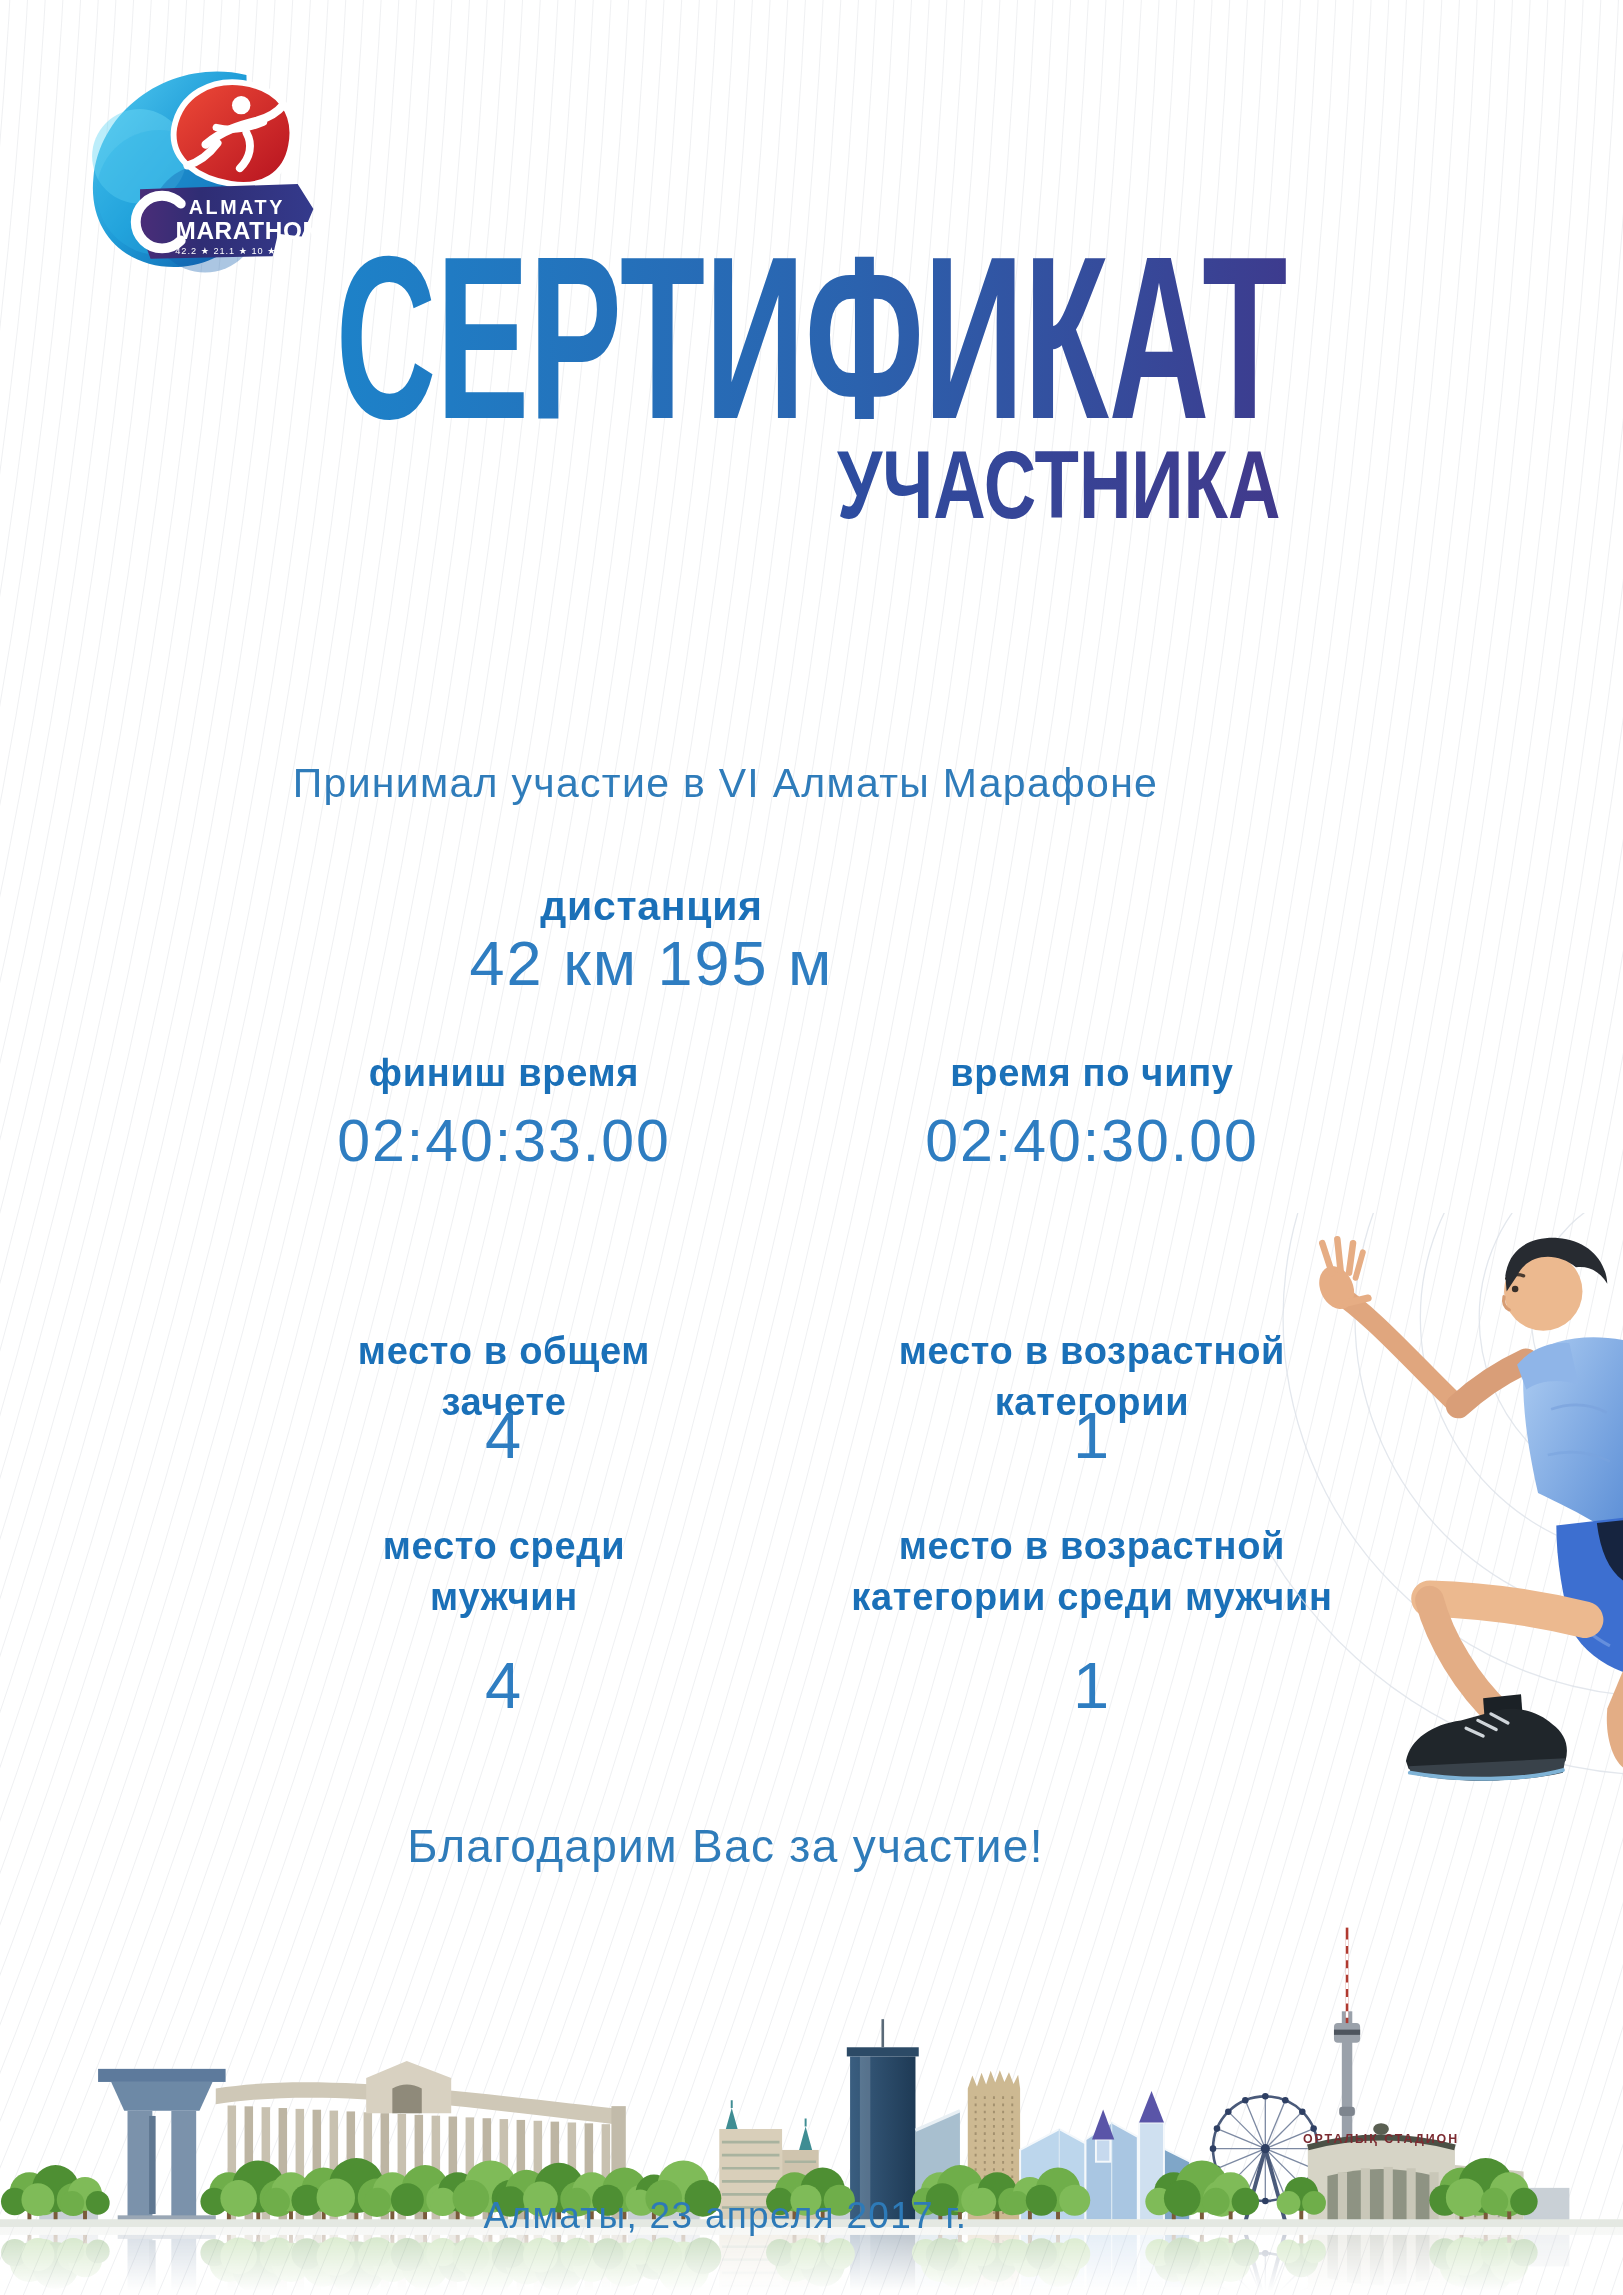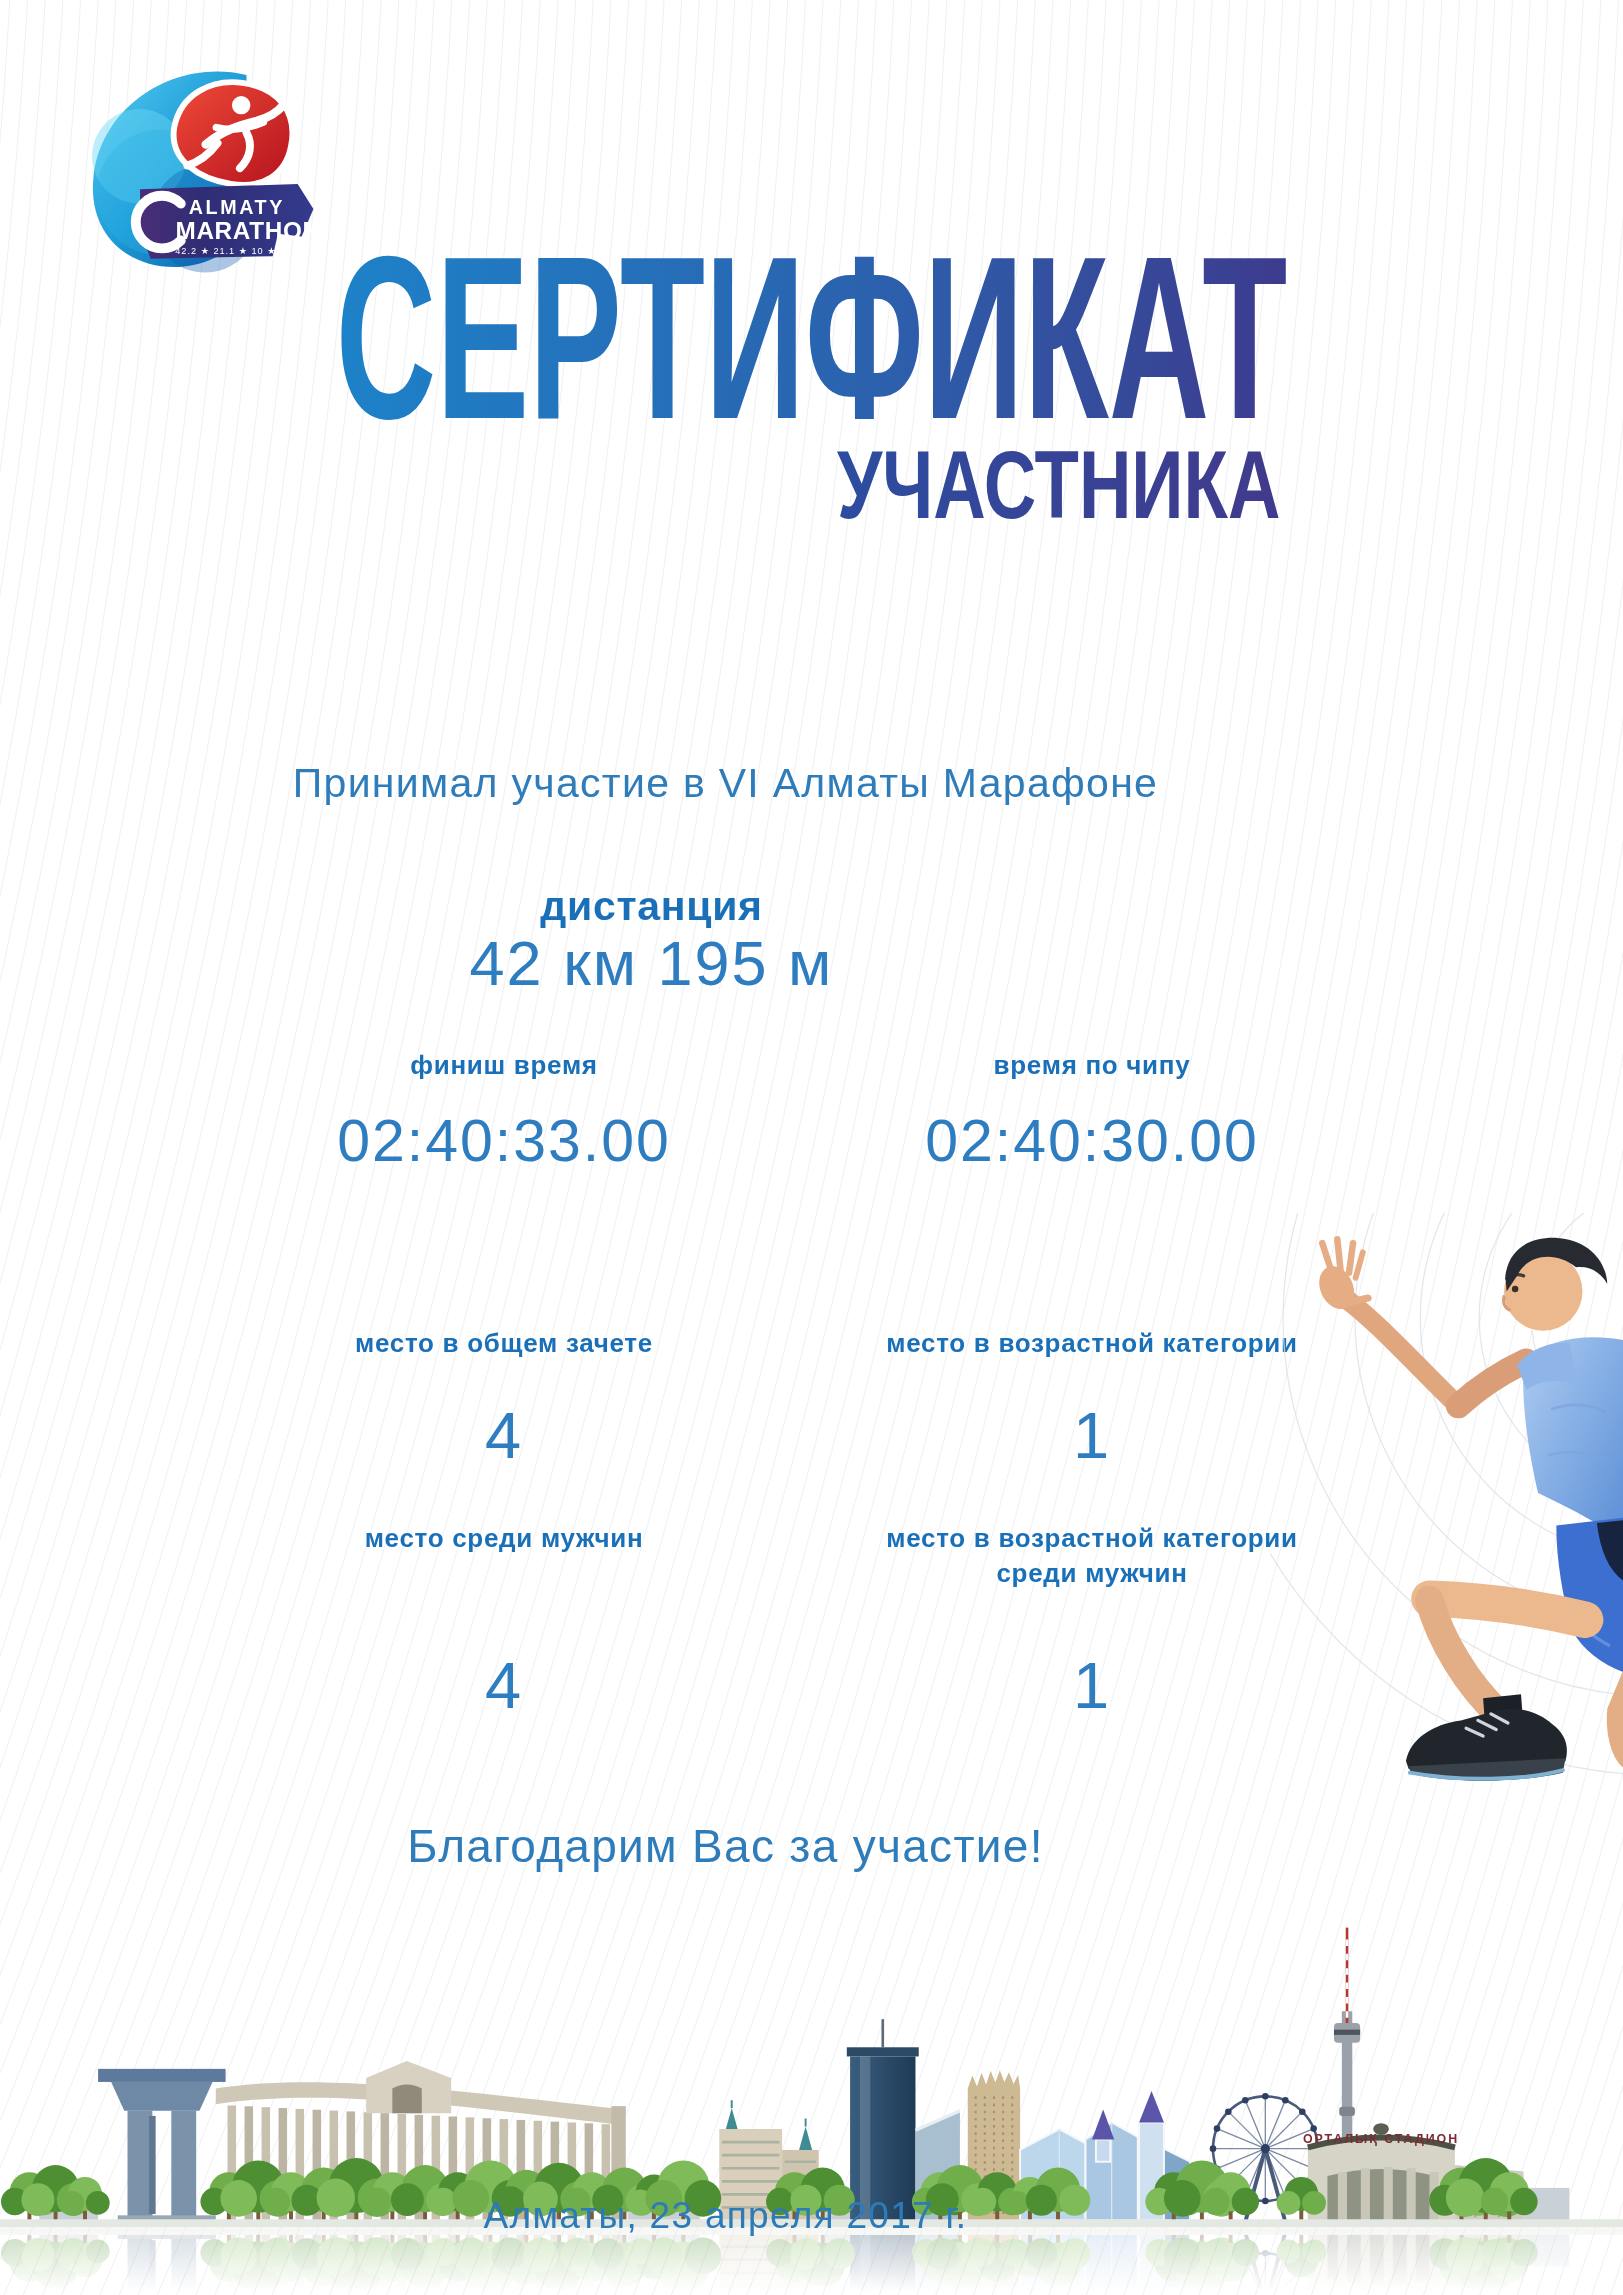--- a/index.html
+++ b/index.html
@@ -21,21 +21,21 @@
     display:flex;align-items:center;justify-content:center;
     font-family:"DejaVu Serif",serif;font-style:italic;
     font-size:156px;color:#1f6fb6;letter-spacing:2.6px;white-space:nowrap;
   }
   .cline{position:absolute;left:0;width:1451px;text-align:center;color:#2f7cba;}
   .participation{top:760px;font-size:41px;letter-spacing:1.3px;}
   .thanks{top:1819px;font-size:46px;letter-spacing:1.3px;}
   .footer-date{top:2195px;font-size:37px;letter-spacing:1.3px;color:#2d7ab8;z-index:5;}
   .slabel{
     position:absolute;text-align:center;
-    font-weight:700;color:#1a70b8;font-size:26px;line-height:1.34;letter-spacing:0.7px;
+    font-weight:700;color:#1a70b8;font-size:38px;line-height:1.34;letter-spacing:0.7px;
   }
   .slabel span{display:inline-block;}
   .sval{
     position:absolute;text-align:center;
     font-weight:200;color:#2e7dc1;letter-spacing:2px;
   }
   .col1{left:190px;width:628px;}
   .col2{left:778px;width:628px;}
   .center{left:0;width:1303px;}
   .dist-label{top:879px;font-size:41px;}

